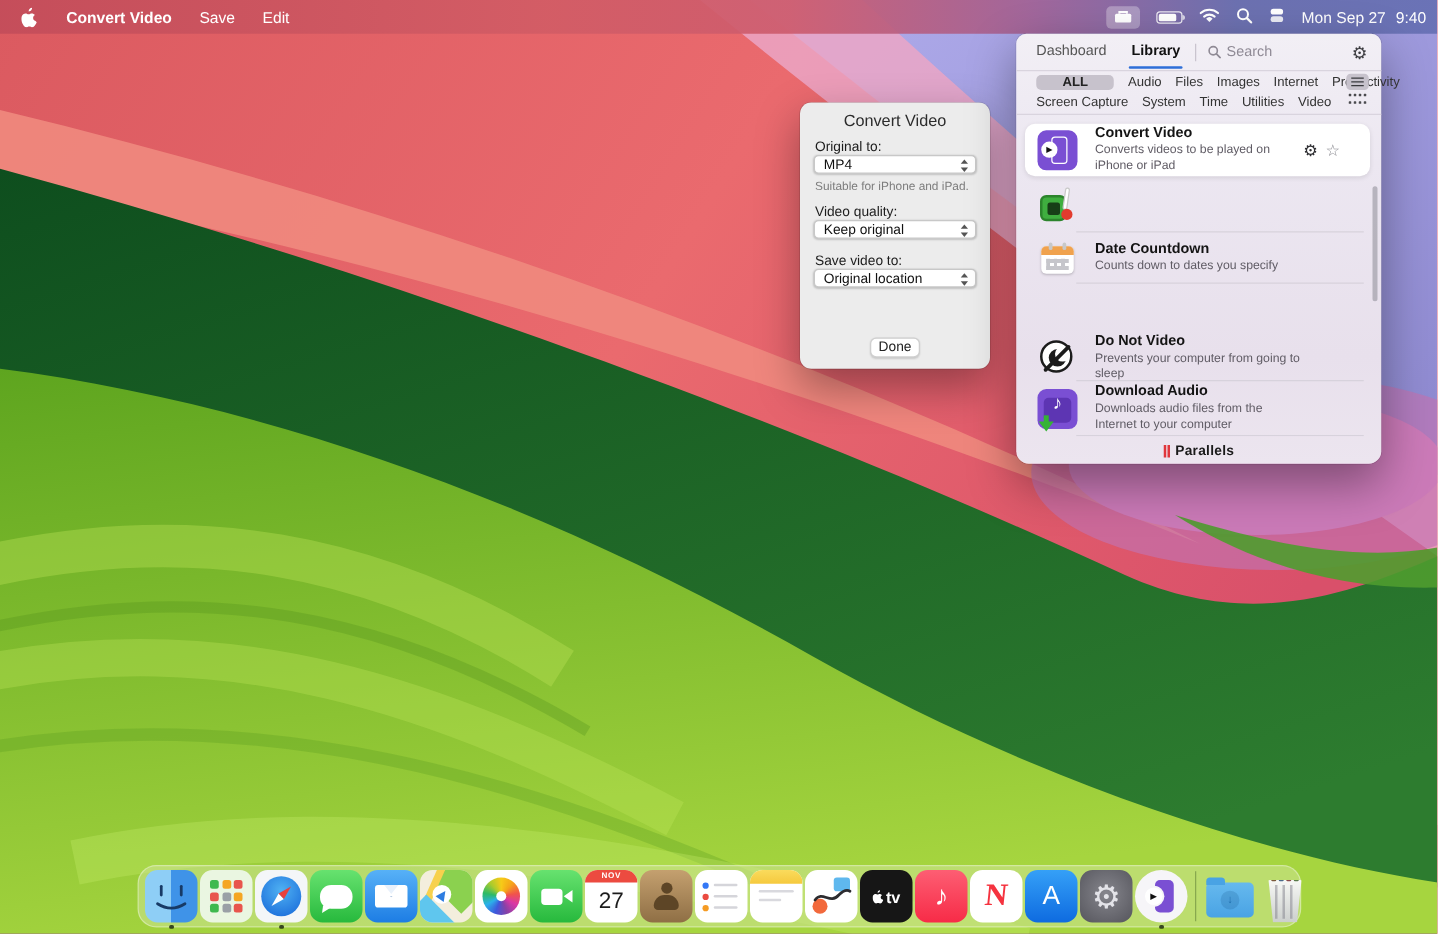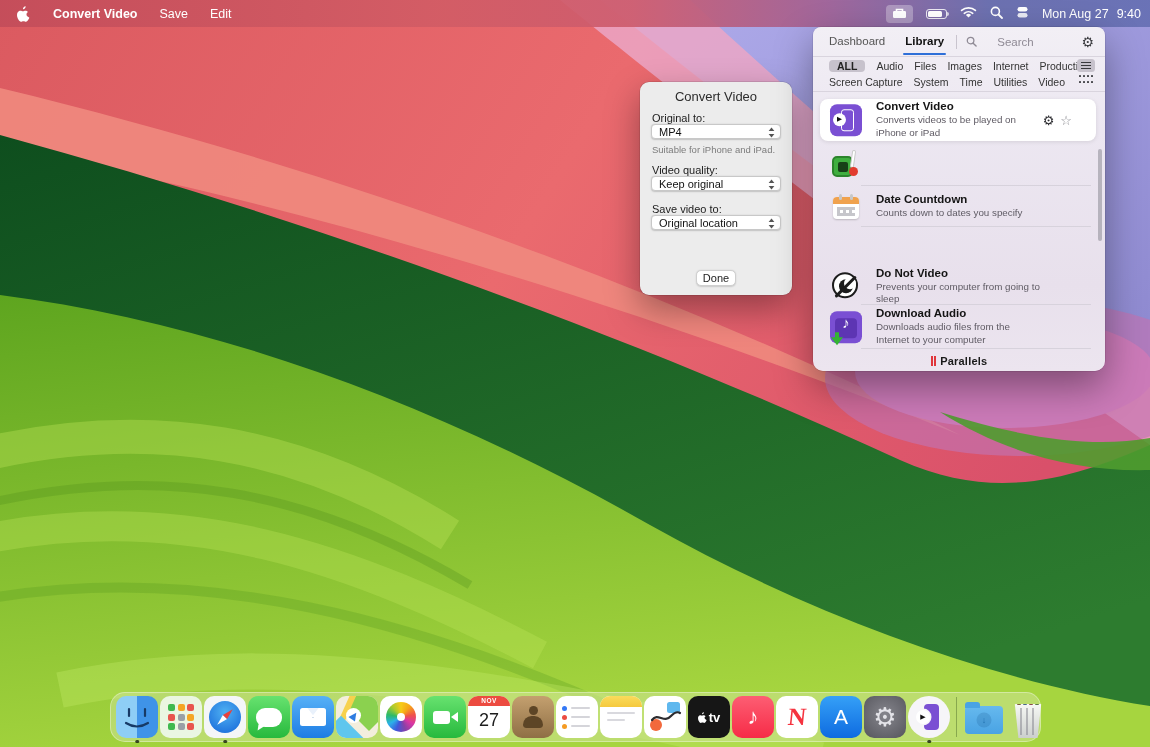--- a/index.html
+++ b/index.html
@@ -41,28 +41,28 @@
   
   .panel { position:absolute; left:813px; top:27px; width:292px; height:344px;
     background:linear-gradient(180deg,#f2eff5 0%, #ece7f1 30%, #e8e0ec 75%, #ece5ef 100%);
     border-radius:8px 8px 10px 10px; box-shadow:0 16px 38px rgba(0,0,0,.38), 0 0 0 .5px rgba(0,0,0,.15); }
   .p-header { position:absolute; top:0; left:0; right:0; height:30px; border-bottom:1px solid #d9d4de;
     display:flex; align-items:center; font-size:11.5px; }
   .p-tab { margin-left:16px; color:#555; position:relative; padding-bottom:2px; }
   .p-tab.active { color:#111; font-weight:bold; margin-left:20px; }
   .p-tab.active::after { content:""; position:absolute; left:-2px; right:-2px; bottom:-6px; height:2px; background:#2e6fd8; border-radius:2px; }
   .p-sep { width:1px; height:14px; background:#c9c4ce; margin:0 9px 0 12px; }
-  .p-search { display:flex; align-items:center; gap:20px; color:#8f8a95; }
+  .p-search { display:flex; align-items:center; gap:4px; color:#8f8a95; }
   .p-gear { margin-left:auto; margin-right:11px; font-size:14px; color:#3c3c40; line-height:1; }
 
   .p-cats { position:absolute; top:31px; left:0; right:0; height:33px; font-size:10.5px; color:#333; }
   .cat-row { position:absolute; left:16px; display:flex; gap:11px; align-items:center; white-space:nowrap; }
   .cat-row.r1 { top:2px; }
   .cat-row.r2 { top:17.5px; }
-  .chip.active { background:#c7c2cc; border-radius:4px; padding:0 8px; font-weight:bold; color:#222; }
+  .chip.active { background:#c7c2cc; border-radius:4px; padding:0 21px; font-weight:bold; color:#222; }
   .view-toggles { position:absolute; right:10px; top:1px; display:flex; flex-direction:column; gap:3px; align-items:center; }
   .vt-list { width:18px; height:13px; background:#c7c2cc; border-radius:3.5px; display:flex; flex-direction:column; justify-content:center; gap:1.5px; align-items:center; }
   .vt-list i { display:block; width:10px; height:1.4px; background:#3a3a3e; }
   .vt-grid { width:14px; height:11px; display:grid; grid-template-columns:repeat(4,1fr); grid-template-rows:repeat(2,1fr); gap:1px 1.5px; }
   .vt-grid i { width:2.4px; height:2.4px; background:#4a4a4e; border-radius:.5px; }
   .p-cats-border { position:absolute; top:64px; left:0; right:0; height:1px; background:#d9d4de; }
 
   .p-list { position:absolute; top:65px; left:0; right:0; bottom:22px; overflow:hidden; }
   .row { position:absolute; left:0; right:0; }
   .row-inner { position:absolute; left:17px; top:50%; transform:translateY(-50%); display:flex; align-items:center; gap:14px; width:255px; }
@@ -274,21 +274,21 @@
     </span>
     <span>
       <svg width="13" height="13" viewBox="0 0 13 13">
             <g fill="#fff">
               <rect x="1.5" y="1" width="10" height="4.6" rx="2.3"></rect>
               <rect x="1.5" y="7" width="10" height="4.6" rx="2.3" opacity="0.85"></rect>
             </g>
           </svg>
     </span>
     <span class="mb-clock">
-      <span>Mon Aug 27</span>
+      <span>Mon Sep 27</span>
       <span>9:40</span>
     </span>
   </div>
 </div>
 
 <div class="dialog">
   <div class="dlg-title">Convert Video</div>
 
   <div class="dlg-label" style="top:30px">Original to:</div>
   <div class="dlg-select" style="top:42px">

